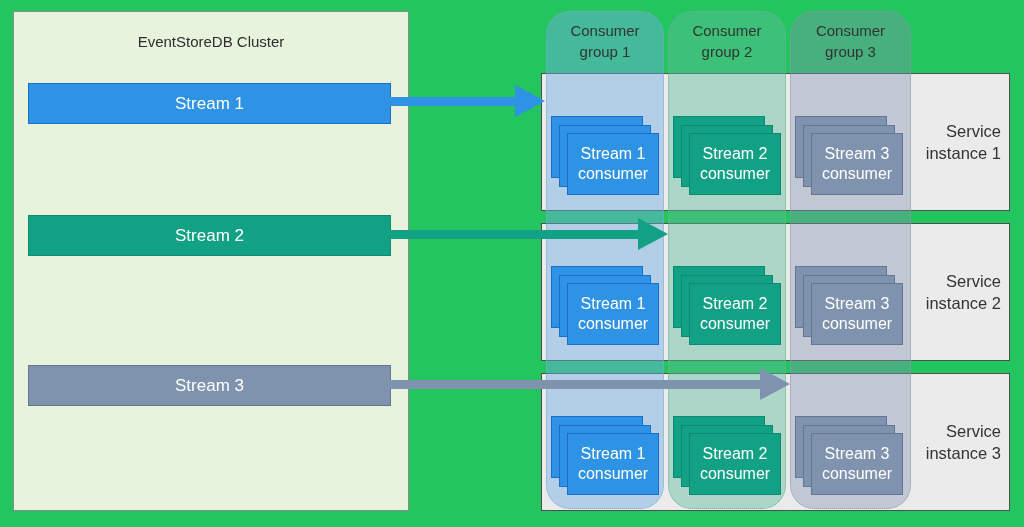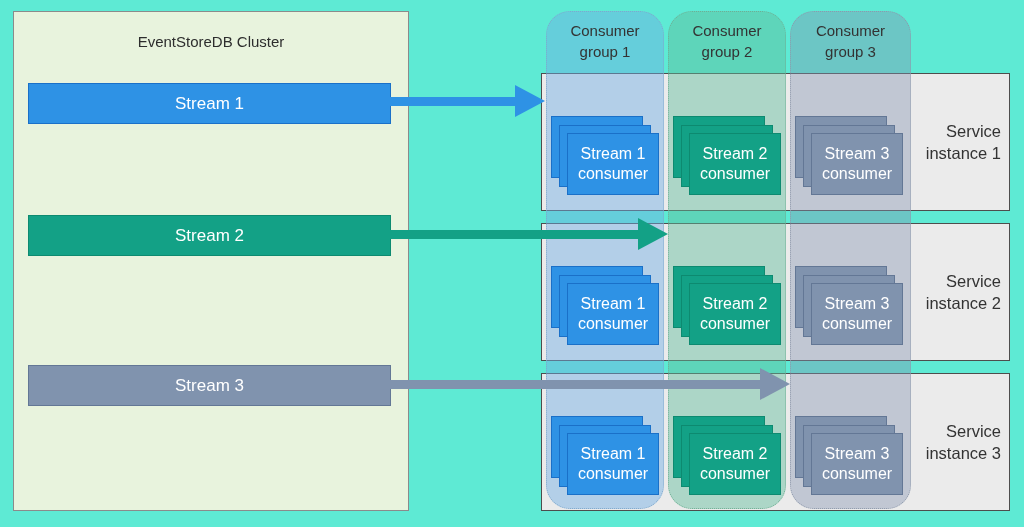--- a/index.html
+++ b/index.html
@@ -4,21 +4,21 @@
 <style>
   * { margin: 0; padding: 0; box-sizing: border-box; }
   html, body { background: #ffffff; }
   body { font-family: "Liberation Sans", sans-serif; }
 
   .canvas {
     position: relative;
     width: 1024px;
     height: 527px;
     overflow: hidden;
-    background: #5eead4;
+    background: #22c55e;
     text-decoration: underline;
   }
 
   
   .cluster {
     position: absolute;
     left: 13px; top: 11px;
     width: 396px; height: 500px;
     border: 1px solid #8b8b8b;
   }

